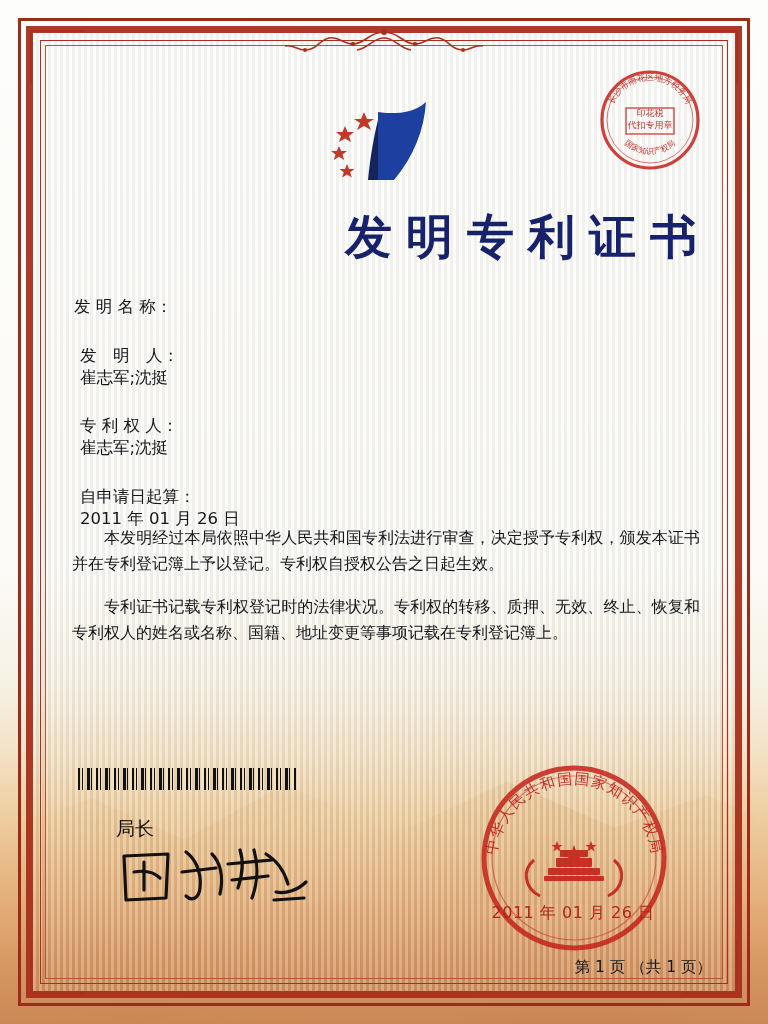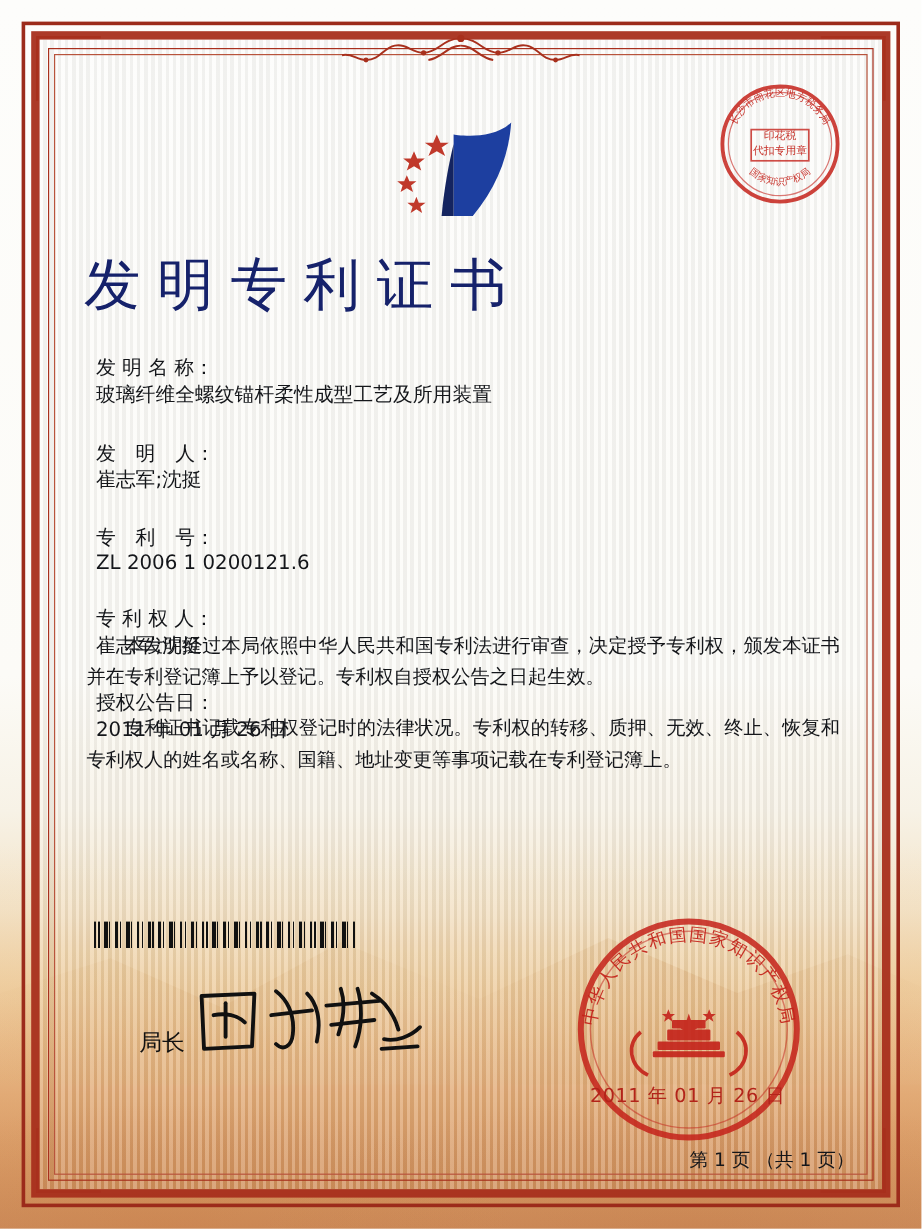--- a/index.html
+++ b/index.html
@@ -142,25 +142,25 @@
     position: absolute;
     right: 8px;
     top: 8px;
     width: 108px;
     height: 108px;
   }
   .title {
     position: absolute;
     left: 0; right: 1px;
     top: 148px;
-    text-align: left;
+    text-align: right;
     font-size: 47px;
     letter-spacing: 14px;
     color: #16226b;
-    font-weight: normal;
+    font-weight: bold;
     font-family: "DejaVu Sans", sans-serif;
     text-indent: 14px;
   }
   .fields {
     position: absolute;
     left: 18px;
     right: 10px;
     top: 238px;
   }
   .field-row {
@@ -206,21 +206,22 @@
       #111 0 2px, transparent 2px 4px,
       #111 4px 5px, transparent 5px 9px,
       #111 9px 12px, transparent 12px 13px,
       #111 13px 14px, transparent 14px 18px);
   }
   .signature {
     position: absolute;
     left: 60px;
     top: 758px;
     display: flex;
-    align-items: flex-end;
+    align-items: flex-start;
+    flex-direction: column;
   }
   .sig-label {
     font-size: 19px;
     color: #111;
     font-family: "DejaVu Sans", sans-serif;
     margin-right: 6px;
   }
   .sig-mark {
     width: 200px;
     height: 66px;
@@ -316,36 +317,31 @@
       <text font-family="DejaVu Sans, sans-serif" font-size="8" fill="#c4221a" opacity="0.9">
         <textPath href="#arcBot" startOffset="50%" text-anchor="middle">国家知识产权局</textPath>
       </text>
     </svg>
 
     <div class="title">发明专利证书</div>
 
     <div class="fields">
       <div class="field-row">
         <span class="field-label">发 明 名 称：</span>
-        <span class="field-value">玻璃纤维全螺纹锚杆柔性成型工艺及所用装置</span>
       </div>
       <div class="field-row">
         <span class="field-label">发　明　人：</span>
         <span class="field-value">崔志军;沈挺</span>
       </div>
       <div class="field-row">
-        <span class="field-label">专　利　号：</span>
-        <span class="field-value">ZL 2006 1 0200121.6</span>
-      </div>
-      <div class="field-row">
         <span class="field-label">专 利 权 人：</span>
         <span class="field-value">崔志军;沈挺</span>
       </div>
       <div class="field-row">
-        <span class="field-label">授权公告日：</span>
+        <span class="field-label">自申请日起算：</span>
         <span class="field-value">2011 年 01 月 26 日</span>
       </div>
     </div>
 
     <div class="body-text">
       <p class="indent">本发明经过本局依照中华人民共和国专利法进行审查，决定授予专利权，颁发本证书并在专利登记簿上予以登记。专利权自授权公告之日起生效。</p>
       <p class="indent">专利证书记载专利权登记时的法律状况。专利权的转移、质押、无效、终止、恢复和专利权人的姓名或名称、国籍、地址变更等事项记载在专利登记簿上。</p>
     </div>
 
     <div class="barcode"></div>

